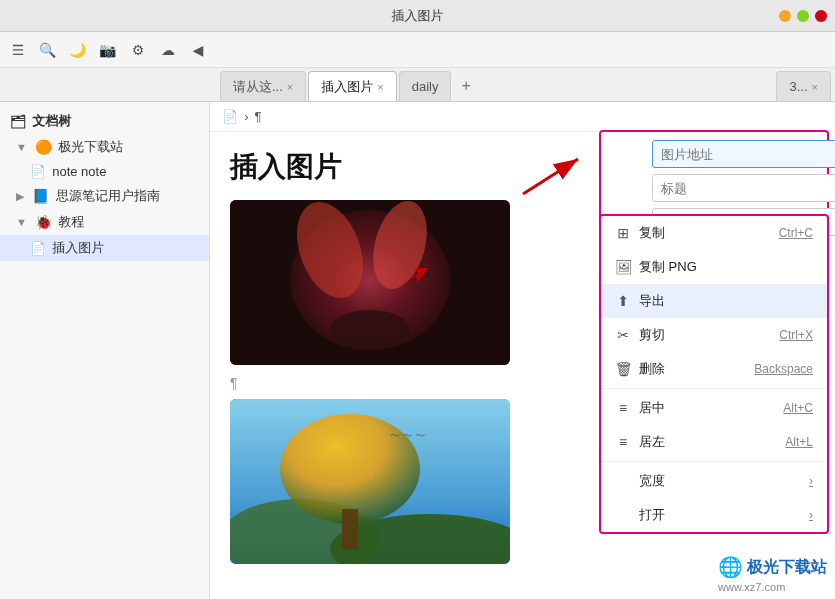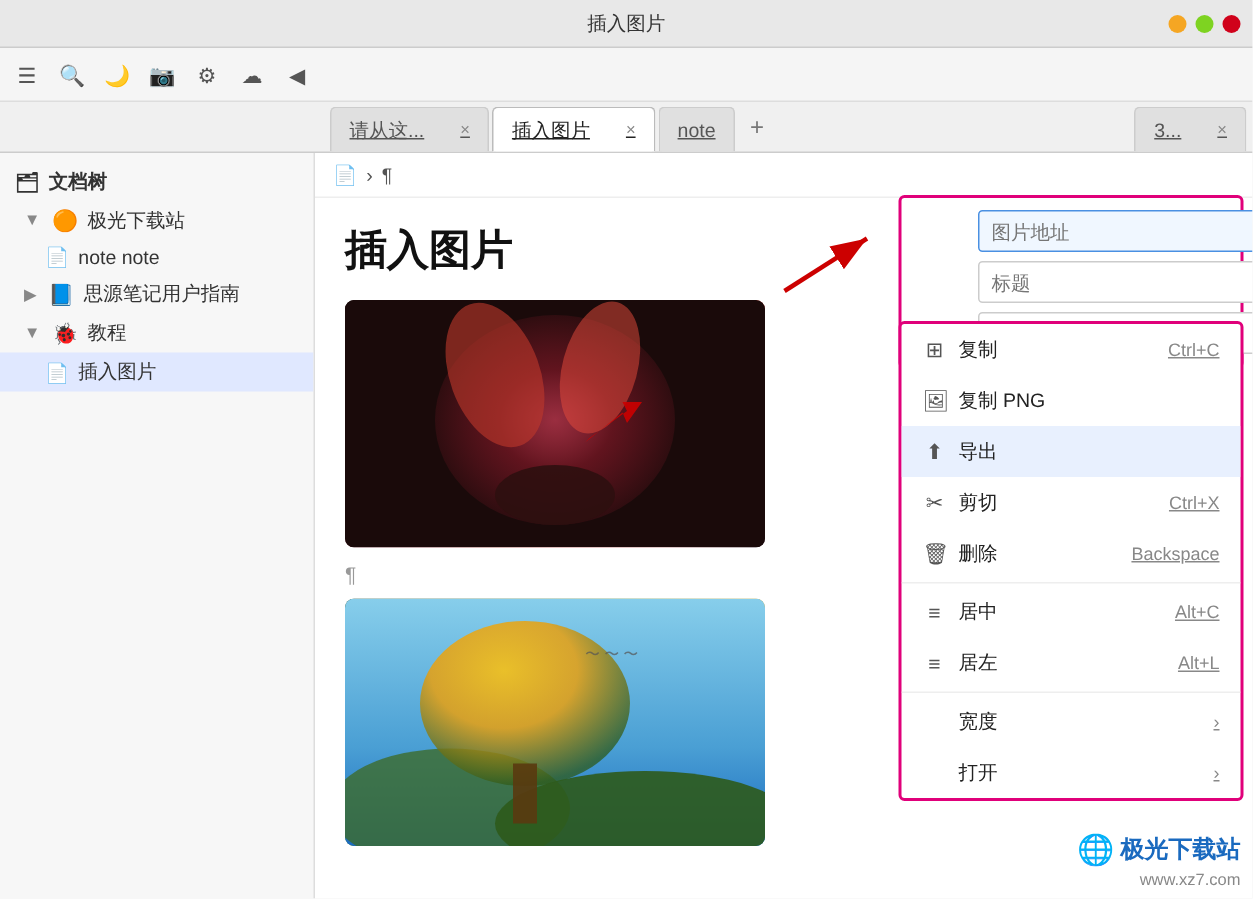--- a/index.html
+++ b/index.html
@@ -73,23 +73,22 @@
       padding: 0 12px;
       display: flex;
       align-items: center;
       font-size: 13px;
       color: #555;
       background: #e0e0e0;
       border: 1px solid #ccc;
       border-bottom: none;
       border-radius: 4px 4px 0 0;
       cursor: pointer;
-      gap: 24px;
+      gap: 4px;
       margin-right: 2px;
-      text-decoration: underline;
     }
     .tab.active {
       background: #fff;
       color: #222;
       border-color: #bbb;
     }
     .tab-close {
       font-size: 11px;
       color: #888;
       cursor: pointer;
@@ -262,21 +261,20 @@
     }
     .ctx-icon { font-size: 14px; color: #555; width: 16px; text-align: center; }
 
     
     .watermark {
       position: absolute;
       bottom: 6px;
       right: 8px;
       display: flex;
       flex-direction: column;
-      align-items: flex-end;
       gap: 2px;
     }
     .watermark-logo {
       font-size: 16px;
       font-weight: bold;
       color: #1a6abf;
       display: flex;
       align-items: center;
       gap: 4px;
     }
@@ -314,21 +312,21 @@
 <div class="tab-bar">
   <div class="tab">
     <span>请从这...</span>
     <span class="tab-close">×</span>
   </div>
   <div class="tab active">
     <span>插入图片</span>
     <span class="tab-close">×</span>
   </div>
   <div class="tab">
-    <span>note</span>
+    <span>daily</span>
   </div>
   <div class="tab-add">+</div>
   <div class="tab" style="margin-left:auto;margin-right:4px;">
     <span>3...</span>
     <span class="tab-close">×</span>
   </div>
 </div>
 
 <div class="main-layout">
 

